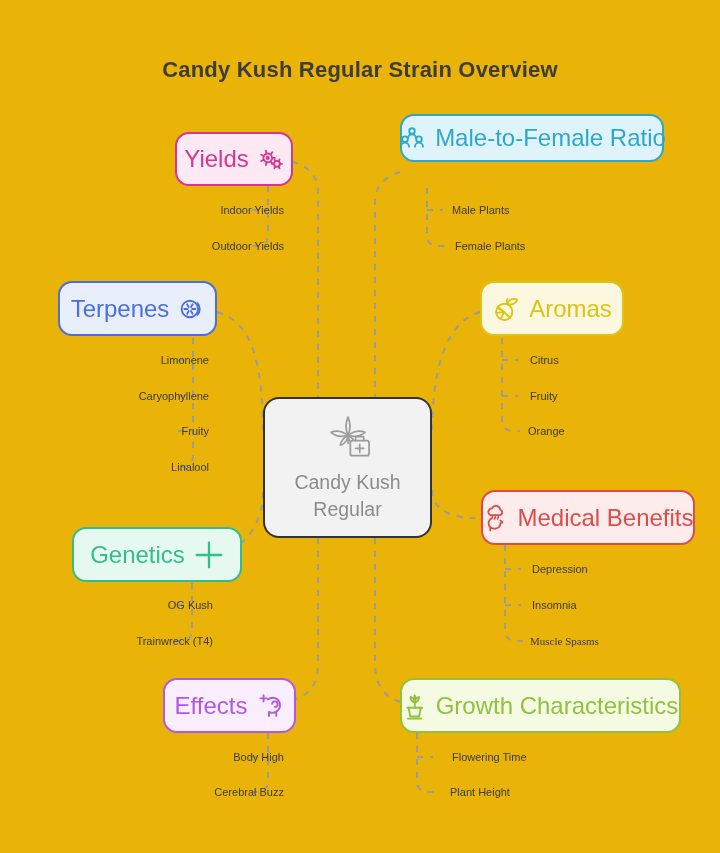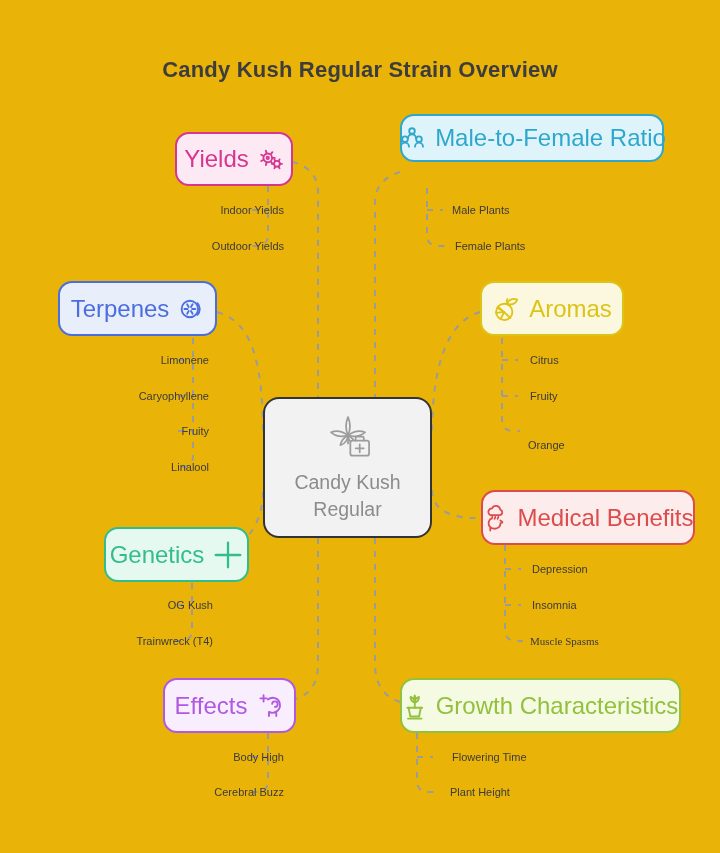--- a/index.html
+++ b/index.html
@@ -18,41 +18,41 @@
     position:absolute;z-index:2;display:flex;align-items:center;justify-content:center;gap:9px;
     border:2px solid var(--c);background:var(--bg);color:var(--c);
     border-radius:14px;font-size:24px;white-space:nowrap;box-sizing:border-box;padding:0 12px;
   }
   .node .icon{display:flex;align-items:center;color:var(--c);}
   .node svg{display:block;}
   .n-yields   {left:175px;top:132px;width:118px;height:54px;}
   .n-ratio    {left:400px;top:114px;width:264px;height:48px;}
   .n-terpenes {left:58px; top:281px;width:159px;height:55px;}
   .n-aromas   {left:480px;top:281px;width:144px;height:55px;}
-  .n-genetics {left:72px; top:527px;width:145px;height:55px;margin-left:32px;}
+  .n-genetics {left:72px; top:527px;width:170px;height:55px;}
   .n-medical  {left:481px;top:490px;width:214px;height:55px;}
   .n-effects  {left:163px;top:678px;width:133px;height:55px;}
   .n-growth   {left:400px;top:678px;width:281px;height:55px;}
   .center{
     position:absolute;z-index:2;left:263px;top:397px;width:169px;height:141px;
     border:2.5px solid #333333;background:#f2f2f2;border-radius:16px;box-sizing:border-box;
     display:flex;flex-direction:column;align-items:center;justify-content:center;
   }
   .center .cicon{color:#9c9c9c;margin-bottom:4px;}
   .center .ctext{font-size:19.5px;color:#8c8c8c;text-align:center;line-height:1.38;}
   .leaf{
     position:absolute;z-index:2;font-size:11px;color:#3b3b3b;white-space:nowrap;
     transform:translateY(-50%);
   }
   .l-indoor    {right:473px;top:210px;} .l-outdoor  {right:473px;top:246px;margin-left:32px;}
   .l-male      {left:452px; top:210px;} .l-female   {left:455px; top:246px;}
   .l-limonene  {right:548px;top:360px;} .l-caryo    {right:548px;top:396px;}
   .l-myrcene   {right:548px;top:431px;} .l-linalool {right:548px;top:467px;}
   .l-citrus    {left:530px; top:360px;} .l-fruity   {left:530px; top:396px;}
-  .l-orange    {left:528px; top:431px;margin-top:14px;}
+  .l-orange    {left:528px; top:431px;}
   .l-ogkush    {right:544px;top:605px;} .l-trainwreck{right:544px;top:641px;}
   .l-depression{left:532px; top:569px;} .l-insomnia {left:532px; top:605px;}
   .l-muscle    {left:530px; top:641px;font-family:Liberation Serif, serif;}
   .l-body      {right:473px;top:757px;} .l-cerebral {right:473px;top:792px;}
   .l-flowering {left:452px; top:757px;} .l-plant    {left:450px; top:792px;}
 </style>
 </head>
 <body>
 
 <div class="stage">

